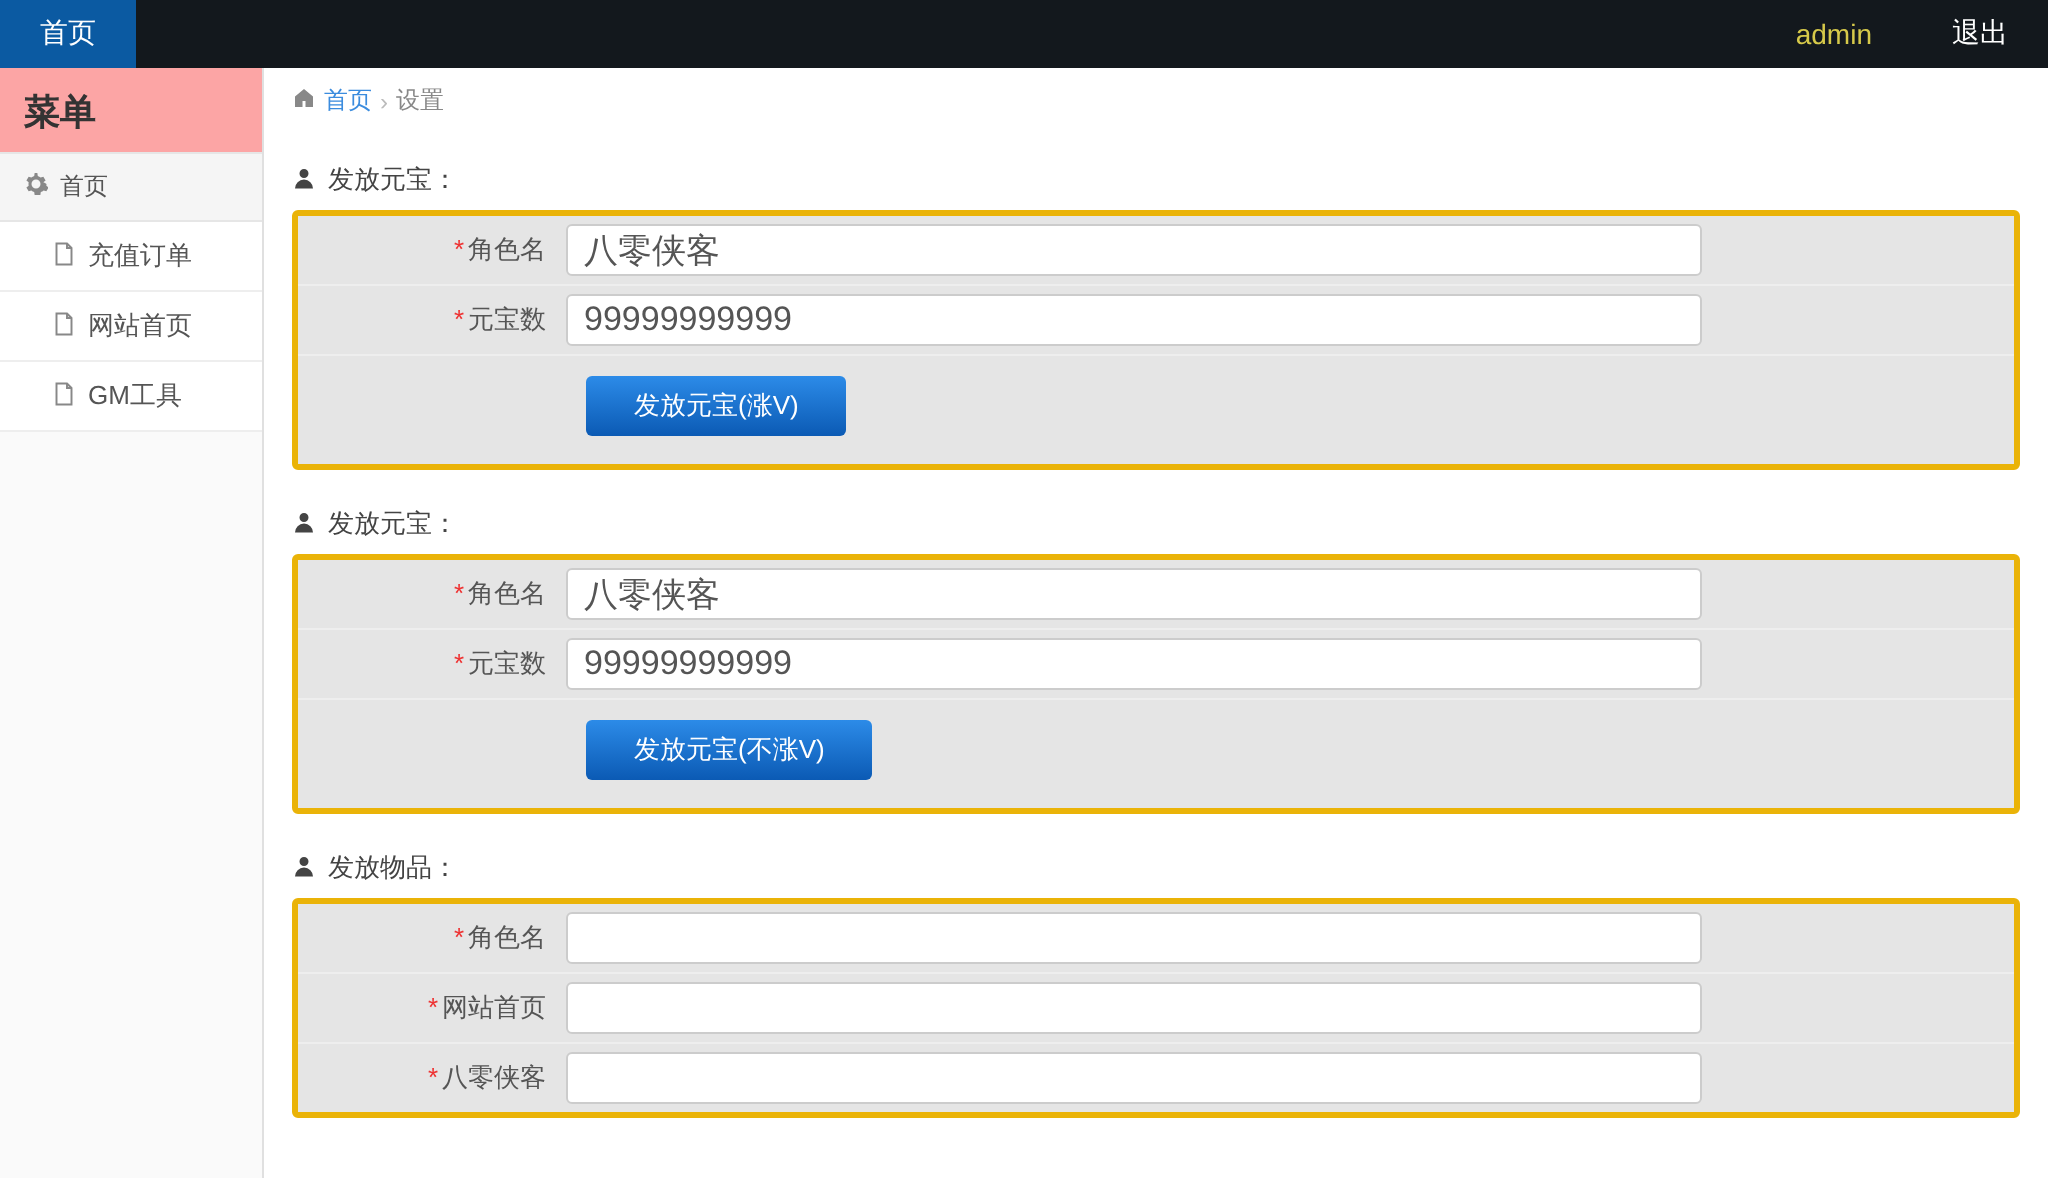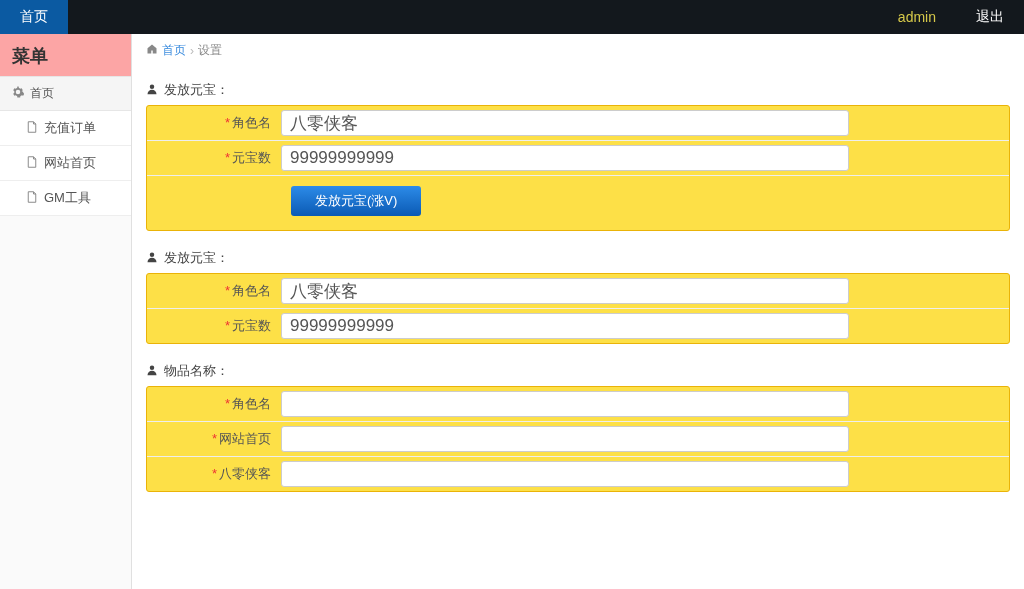--- a/index.html
+++ b/index.html
@@ -74,23 +74,23 @@
     padding: 8px 14px;
     font-size: 12px;
     color: #888;
     display:flex; align-items:center; gap:4px;
   }
   .breadcrumb a { color: #3b8cde; text-decoration: none; }
   .breadcrumb .sep { color: #bbb; }
 
   .panel {
     margin: 4px 14px 18px 14px;
-    border: 1px solid #eab308;
-    border-radius: 3px;
-    background: #fde047;
+    border: 3px solid #eab308;
+    border-radius: 3px;
+    background: #e5e5e5;
   }
   .panel-top {
     margin: 4px 14px 0 14px;
     border: 1px solid #e6e6e6;
     border-radius: 3px;
     background: #fff;
     padding: 8px;
   }
   .btn {
     display: inline-block;
@@ -249,29 +249,34 @@
     </div>
     <div class="panel">
       <div class="form-row">
         <div class="form-label"><span class="req">*</span><span>角色名</span></div>
         <div class="form-input"><input type="text" value="八零侠客" style=""></div>
       </div>
       <div class="form-row">
         <div class="form-label"><span class="req">*</span><span>元宝数</span></div>
         <div class="form-input"><input type="text" value="99999999999" style=""></div>
       </div>
+      <div class="form-row">
+        <div class="form-btn-cell btn-row">
+          <button class="btn">发放元宝(不涨V)</button>
+        </div>
+      </div>
     </div>
 
     <div class="section-head">
       <span>
         <svg class="icon-svg" viewBox="0 0 16 16" fill="#444">
             <path d="M8 8a3 3 0 100-6 3 3 0 000 6zm-6 7a6 6 0 0112 0H2z"></path>
           </svg>
       </span>
-      <span>物品名称：</span>
+      <span>发放物品：</span>
     </div>
     <div class="panel">
       <div class="form-row">
         <div class="form-label"><span class="req">*</span><span>角色名</span></div>
         <div class="form-input"><input type="text" value="" style=""></div>
       </div>
       <div class="form-row">
         <div class="form-label"><span class="req">*</span><span>网站首页</span></div>
         <div class="form-input"><input type="text" value="" style=""></div>
       </div>

